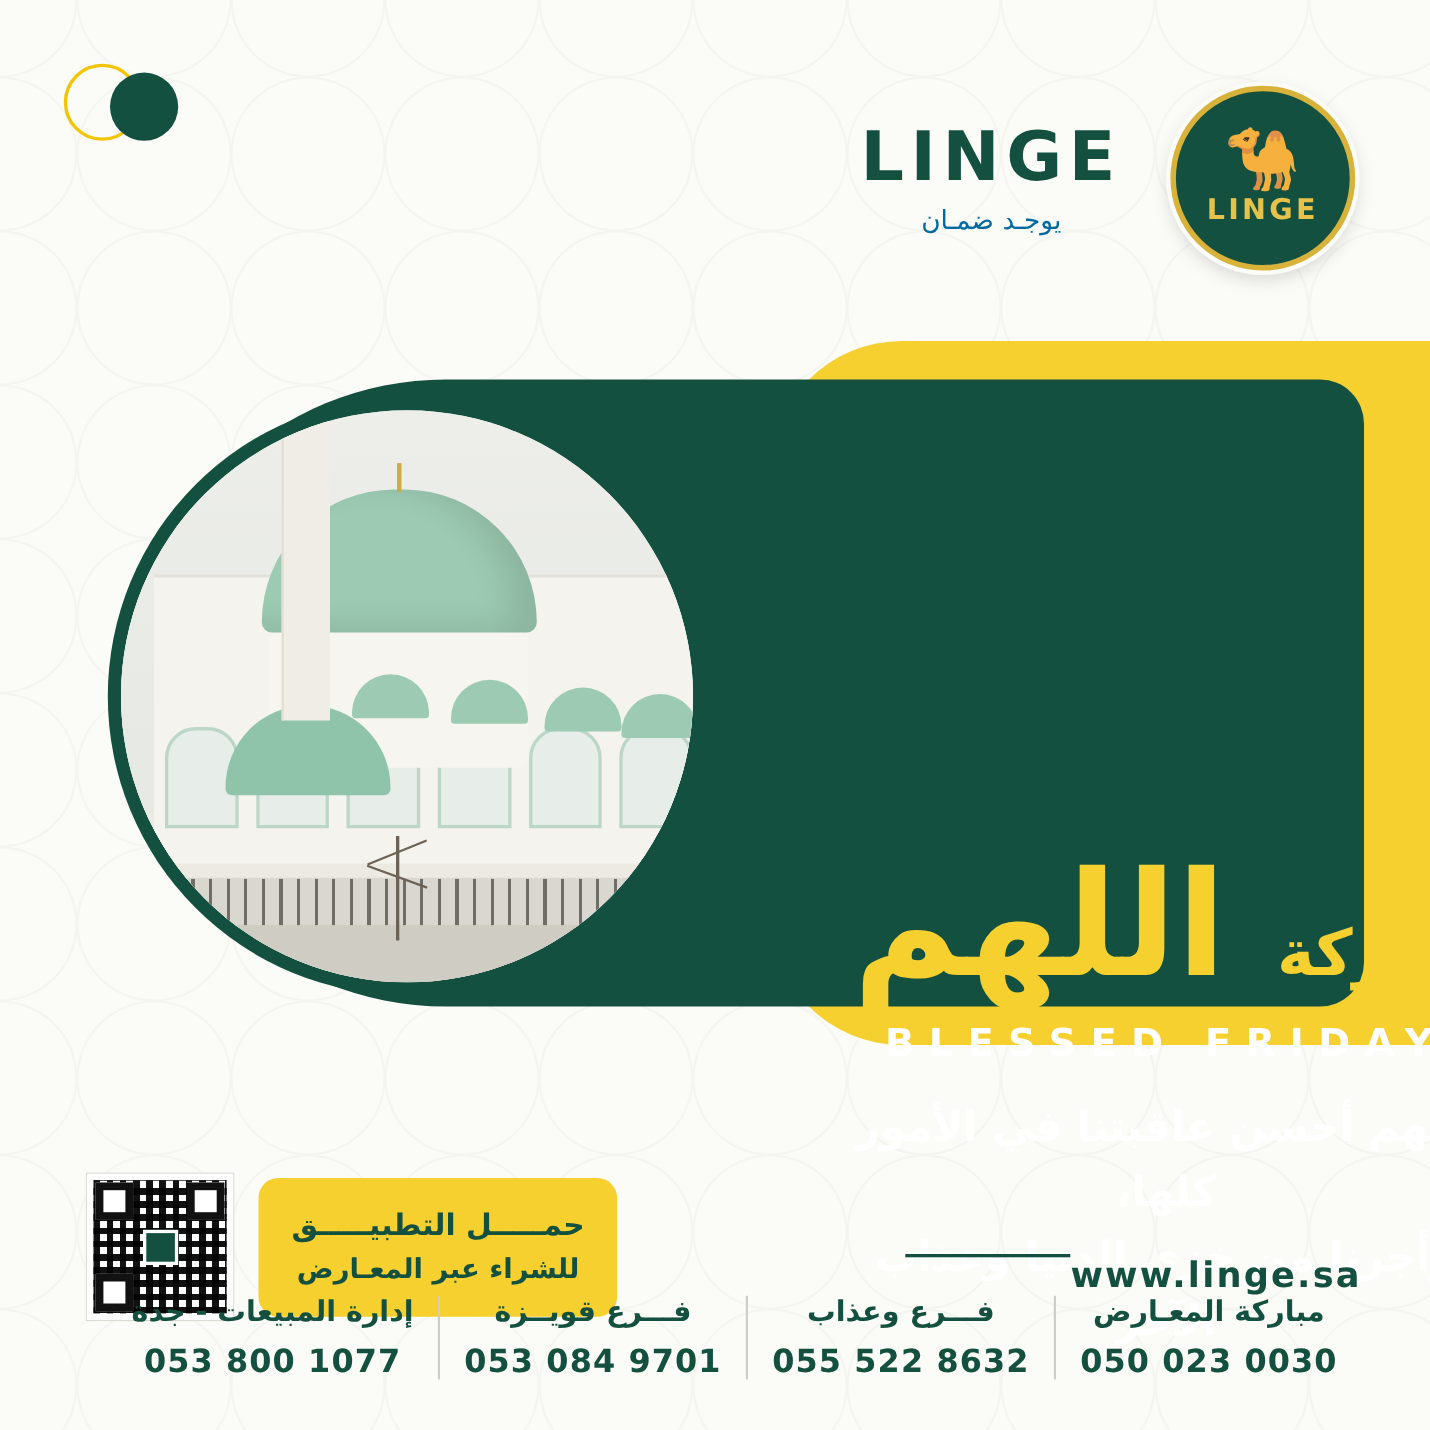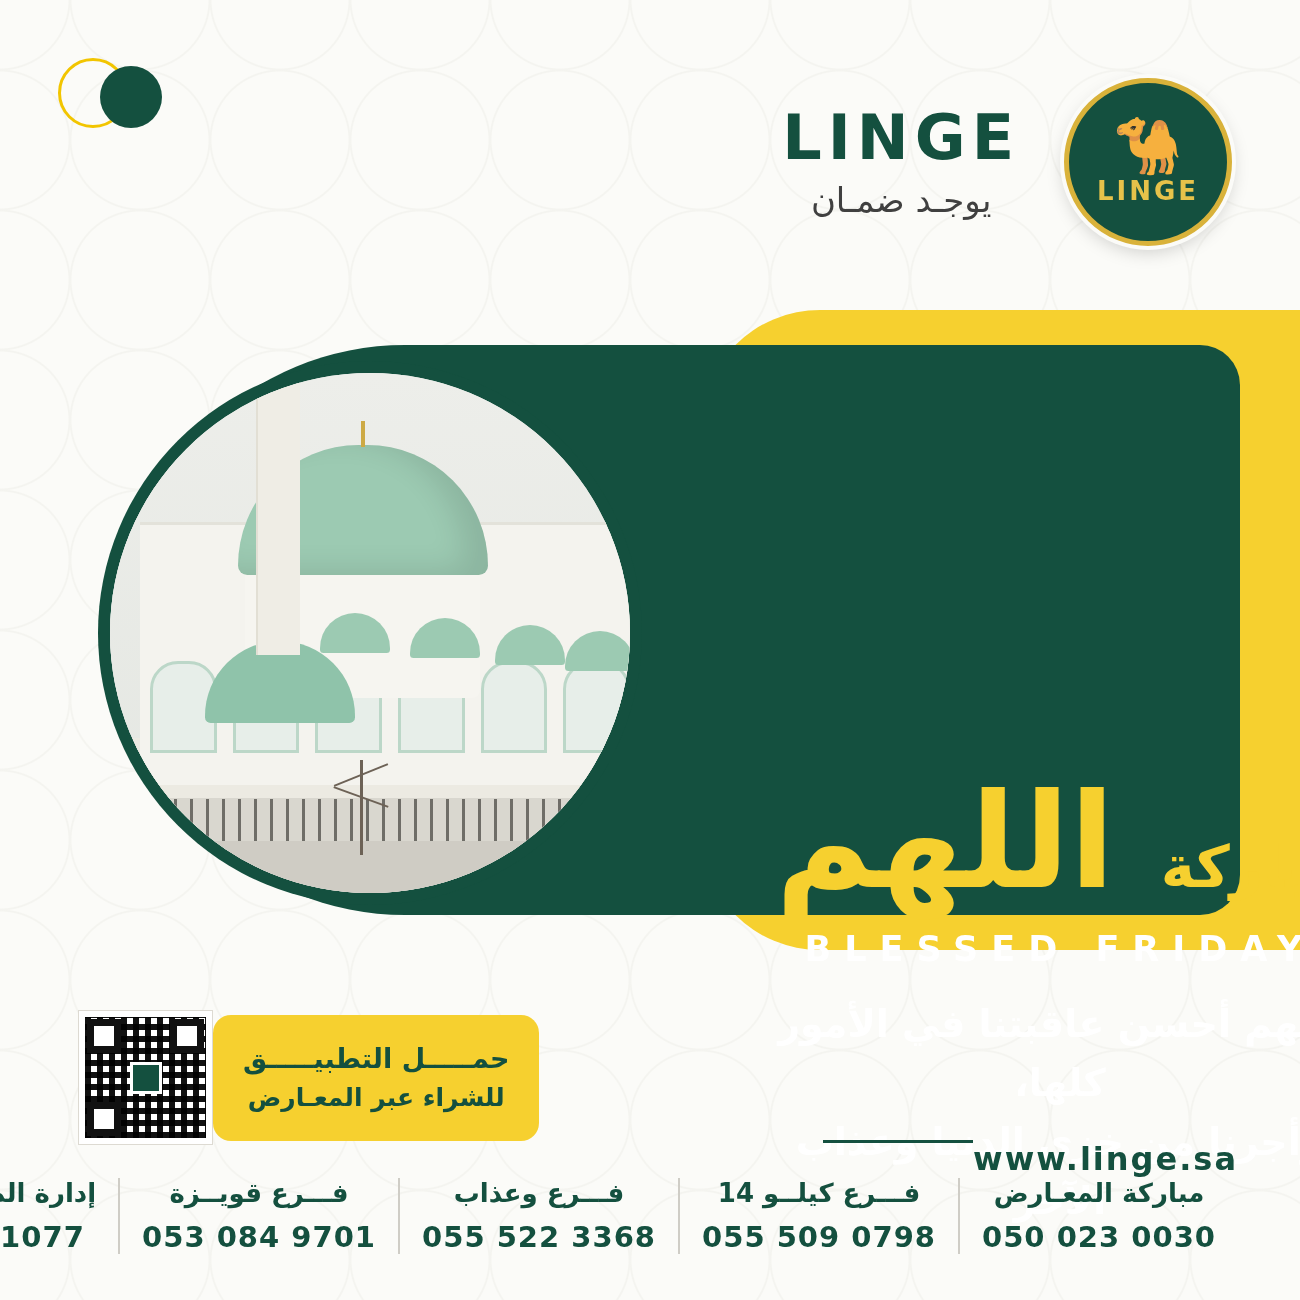--- a/index.html
+++ b/index.html
@@ -79,23 +79,23 @@
   }
   .brand-name {
     font-size: 62px;
     font-weight: bold;
     letter-spacing: 6px;
     color: #14503f;
     font-family: "DejaVu Sans", "Liberation Sans", sans-serif;
   }
   .brand-sub {
     margin-top: 14px;
-    font-size: 34px;
+    font-size: 24px;
     letter-spacing: 4px;
-    color: #404040;
+    color: #0369a1;
     direction: rtl;
   }
   .brand-badge {
     width: 158px;
     height: 158px;
     border-radius: 50%;
     background: #14503f;
     border: 5px solid #d9b23a;
     box-shadow: 0 0 0 4px #fbfbf8, 0 6px 18px rgba(0,0,0,0.18);
     display: flex;
@@ -323,23 +323,24 @@
     font-size: 38px;
     line-height: 1.55;
     direction: rtl;
     font-weight: bold;
   }
 
   
   .app-row {
     position: absolute;
     left: 78px;
-    top: 1010px;
+    top: 1066px;
     display: flex;
     align-items: center;
+    gap: 22px;
     direction: rtl;
   }
   .app-pill {
     background: #f6d02f;
     border-radius: 18px;
     padding: 24px 30px;
     text-align: center;
     direction: rtl;
     color: #14503f;
     font-weight: bold;
@@ -529,26 +530,22 @@
     <div class="website-text">www.linge.sa</div>
     <div class="website-line"></div>
   </div>
 
   <div class="branches">
     <div class="branch">
       <div class="name">مباركة المعـارض</div>
       <div class="phone">050 023 0030</div>
     </div>
     <div class="branch">
-      <div class="name">فـــرع كيلــو 14</div>
-      <div class="phone">055 509 0798</div>
-    </div>
-    <div class="branch">
       <div class="name">فـــرع وعذاب</div>
-      <div class="phone">055 522 3368</div>
+      <div class="phone">055 522 8632</div>
     </div>
     <div class="branch">
       <div class="name">فـــرع قويــزة</div>
       <div class="phone">053 084 9701</div>
     </div>
     <div class="branch">
       <div class="name">إدارة المبيعات - جدة</div>
       <div class="phone">053 800 1077</div>
     </div>
 

